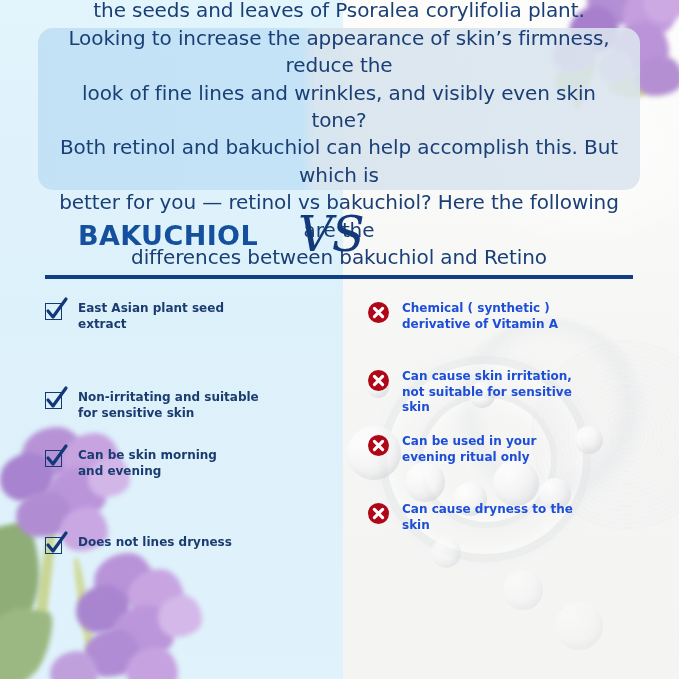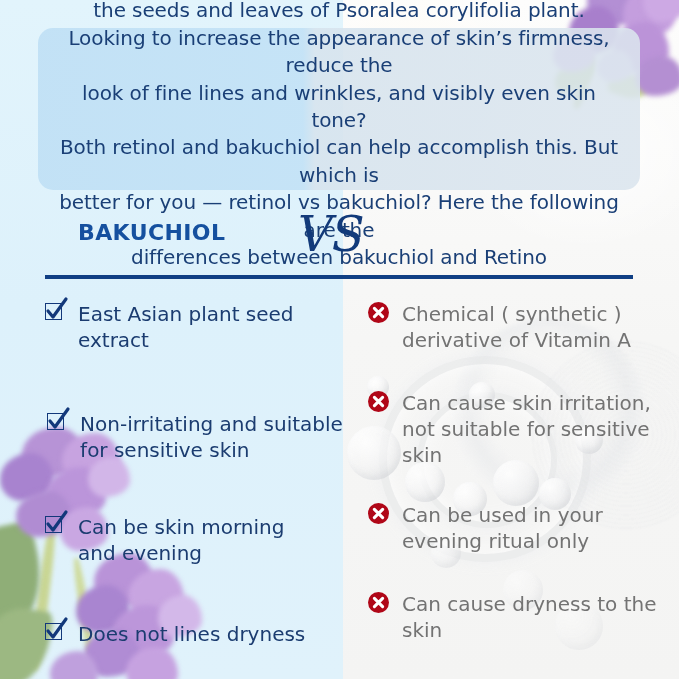--- a/index.html
+++ b/index.html
@@ -146,21 +146,21 @@
     position: absolute;
     left: 0; top: 214px;
     width: 679px; height: 54px;
   }
   .h-bakuchiol, .h-retinol {
     position: absolute;
     top: 6px;
     color: #15509f;
     font-family: "DejaVu Sans", sans-serif;
     font-weight: 700;
-    font-size: 22px;
+    font-size: 27px;
     letter-spacing: 0.4px;
   }
   .h-bakuchiol { left: 78px; }
   .h-retinol   { left: 448px; }
 
   .h-vs {
     position: absolute;
     left: 298px; top: -8px;
     color: #123a7a;
     font-family: "DejaVu Serif", serif;
@@ -189,35 +189,36 @@
   }
   .col-left  { left: 45px; }
   .col-right { left: 368px; }
 
   .row {
     display: flex;
     align-items: flex-start;
     gap: 13px;
   }
   .col-left  .row { margin-bottom: 57px; }
-  .col-left  .row:nth-child(2) { margin-bottom: 50px; justify-content: center; }
+  .col-left  .row:nth-child(2) { margin-bottom: 26px; }
   .col-left  .row:nth-child(3) { margin-bottom: 54px; }
   .col-right .row { margin-bottom: 36px; }
-  .col-right .row:nth-child(2) { margin-bottom: 33px; }
+  .col-right .row:nth-child(2) { margin-bottom: 17px; }
   .col-right .row:nth-child(3) { }
 
   .row-text {
     font-family: "DejaVu Sans", sans-serif;
-    font-size: 20px;
+    font-size: 12px;
     line-height: 1.3;
     white-space: pre-line;
     padding-top: 1px;
+    font-weight: bold;
   }
   .col-left .row-text  { color: #1b3c70; }
-  .col-right .row-text { color: #737373; }
+  .col-right .row-text { color: #1d4ed8; }
 
   
   .icon-check {
     position: relative;
     flex: 0 0 auto;
     width: 20px; height: 20px;
     margin-top: 2px;
   }
   .icon-check .box {
     position: absolute;

